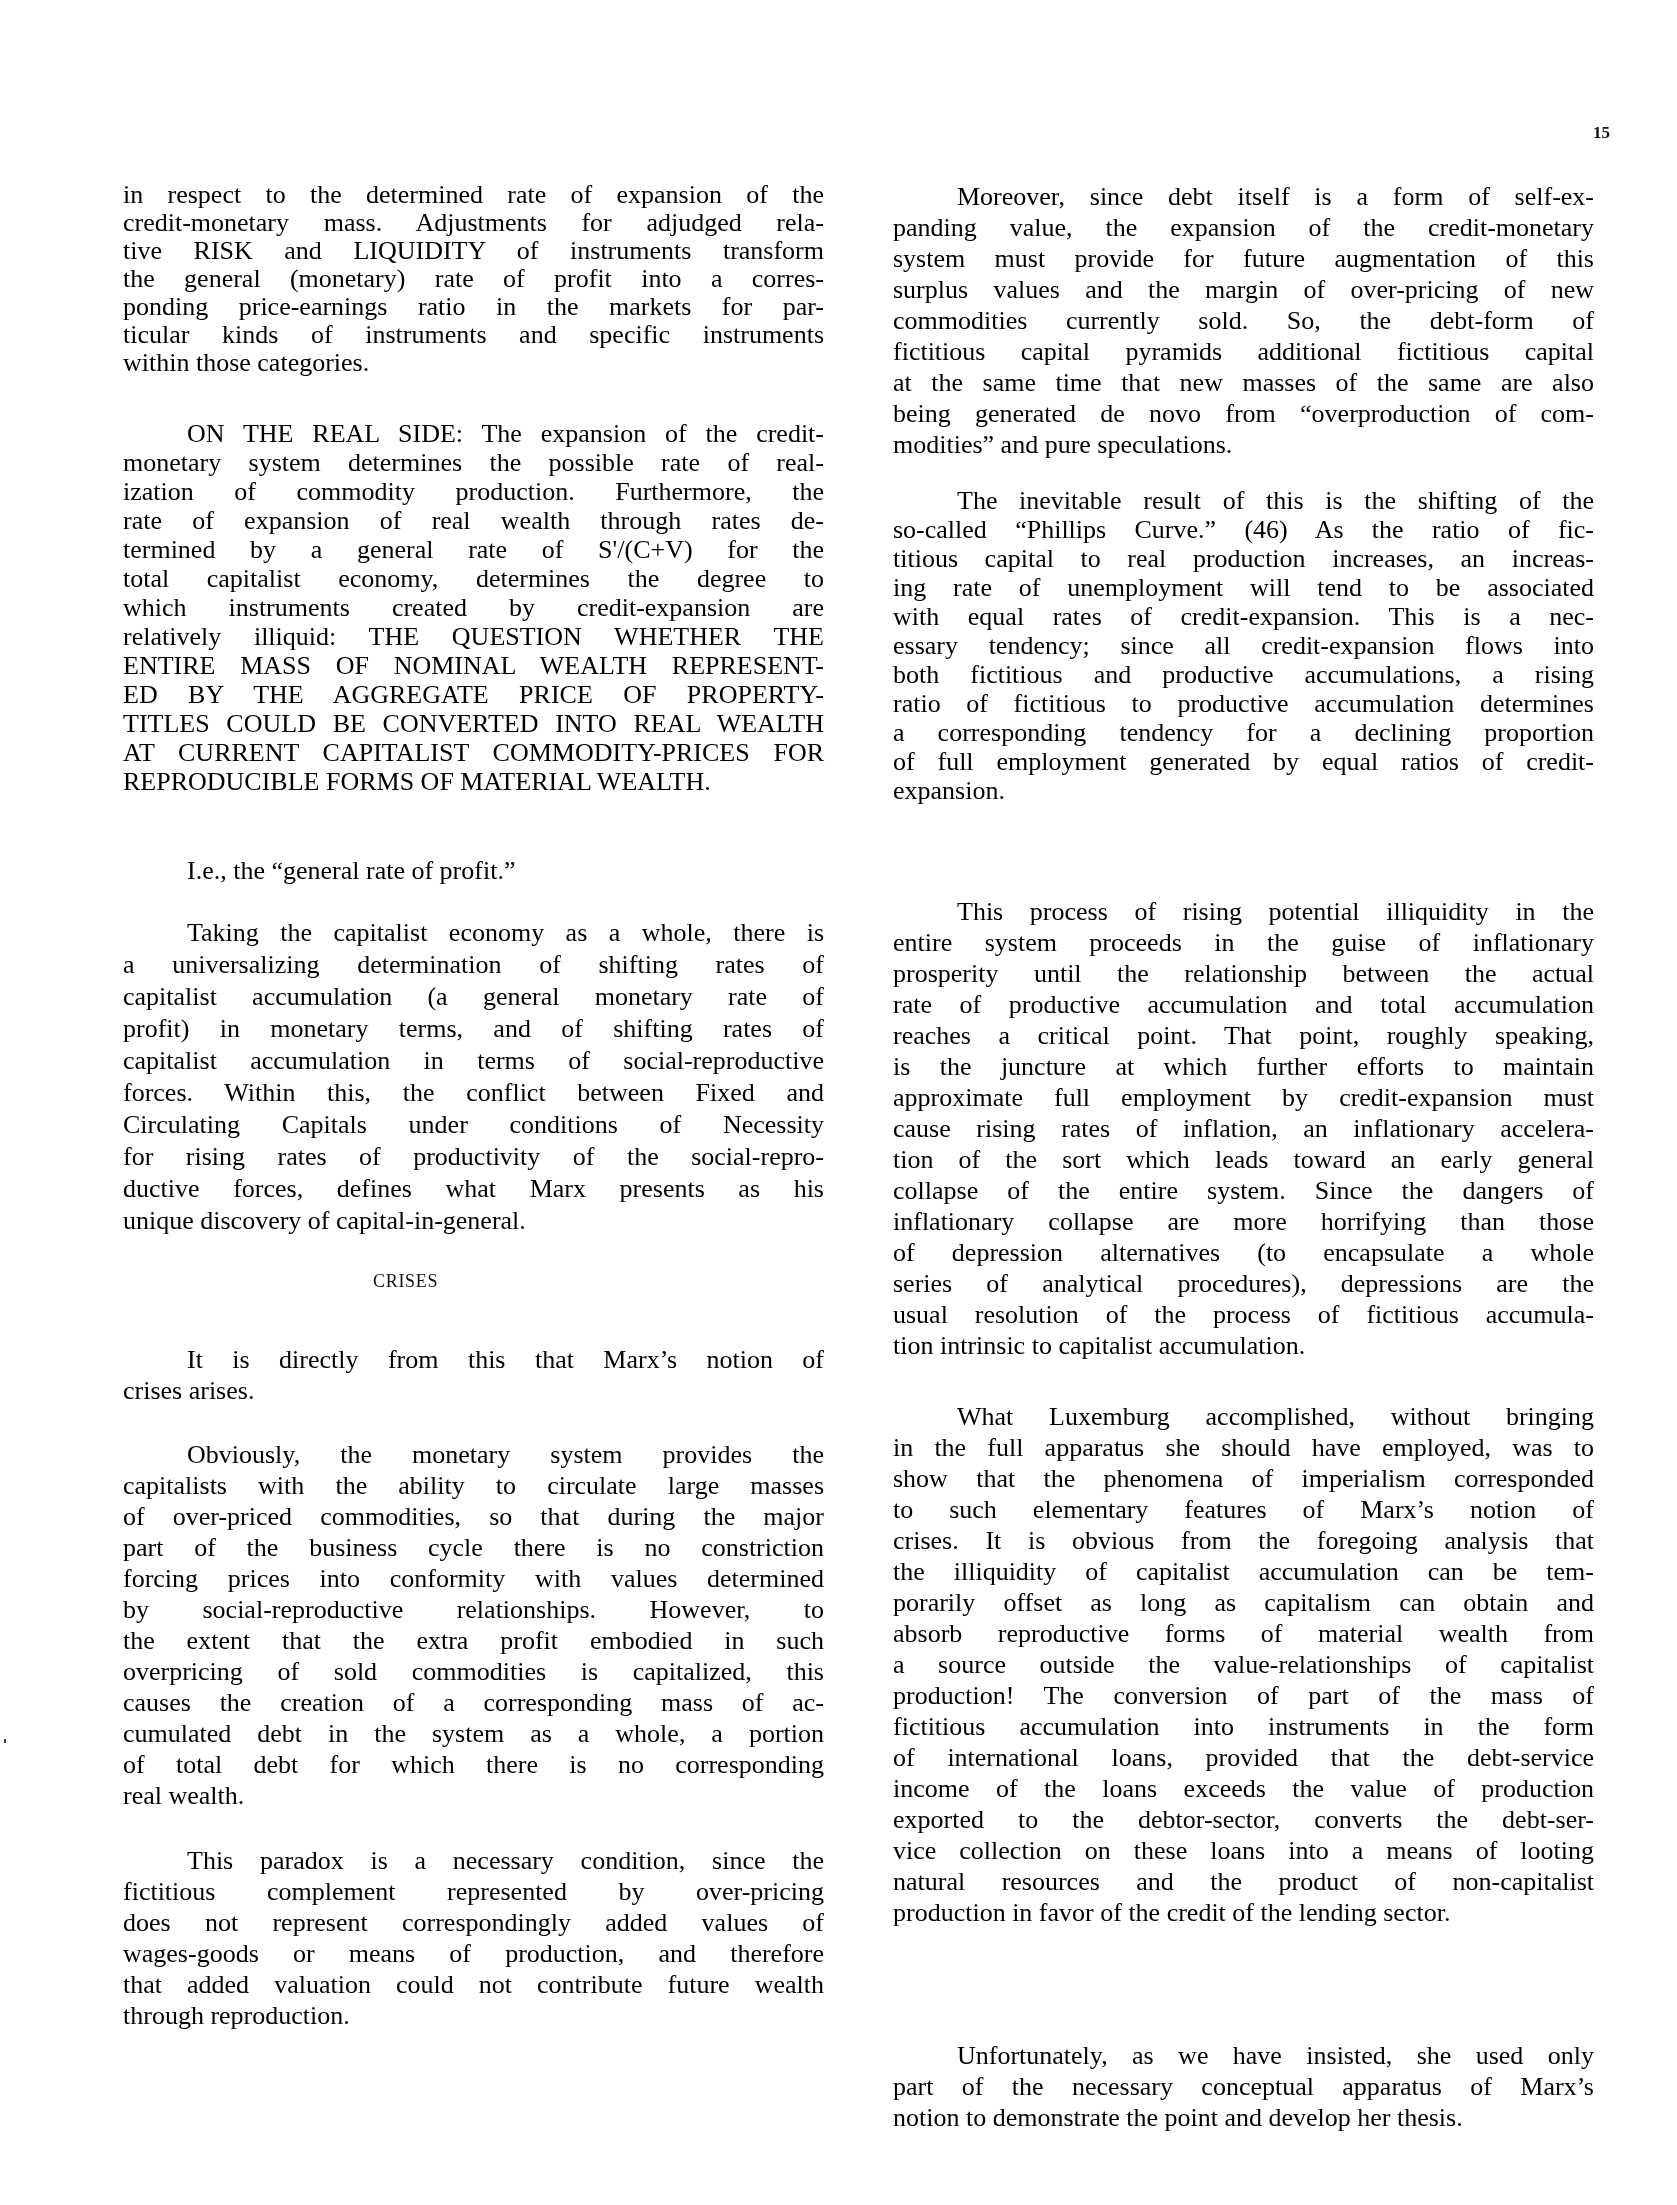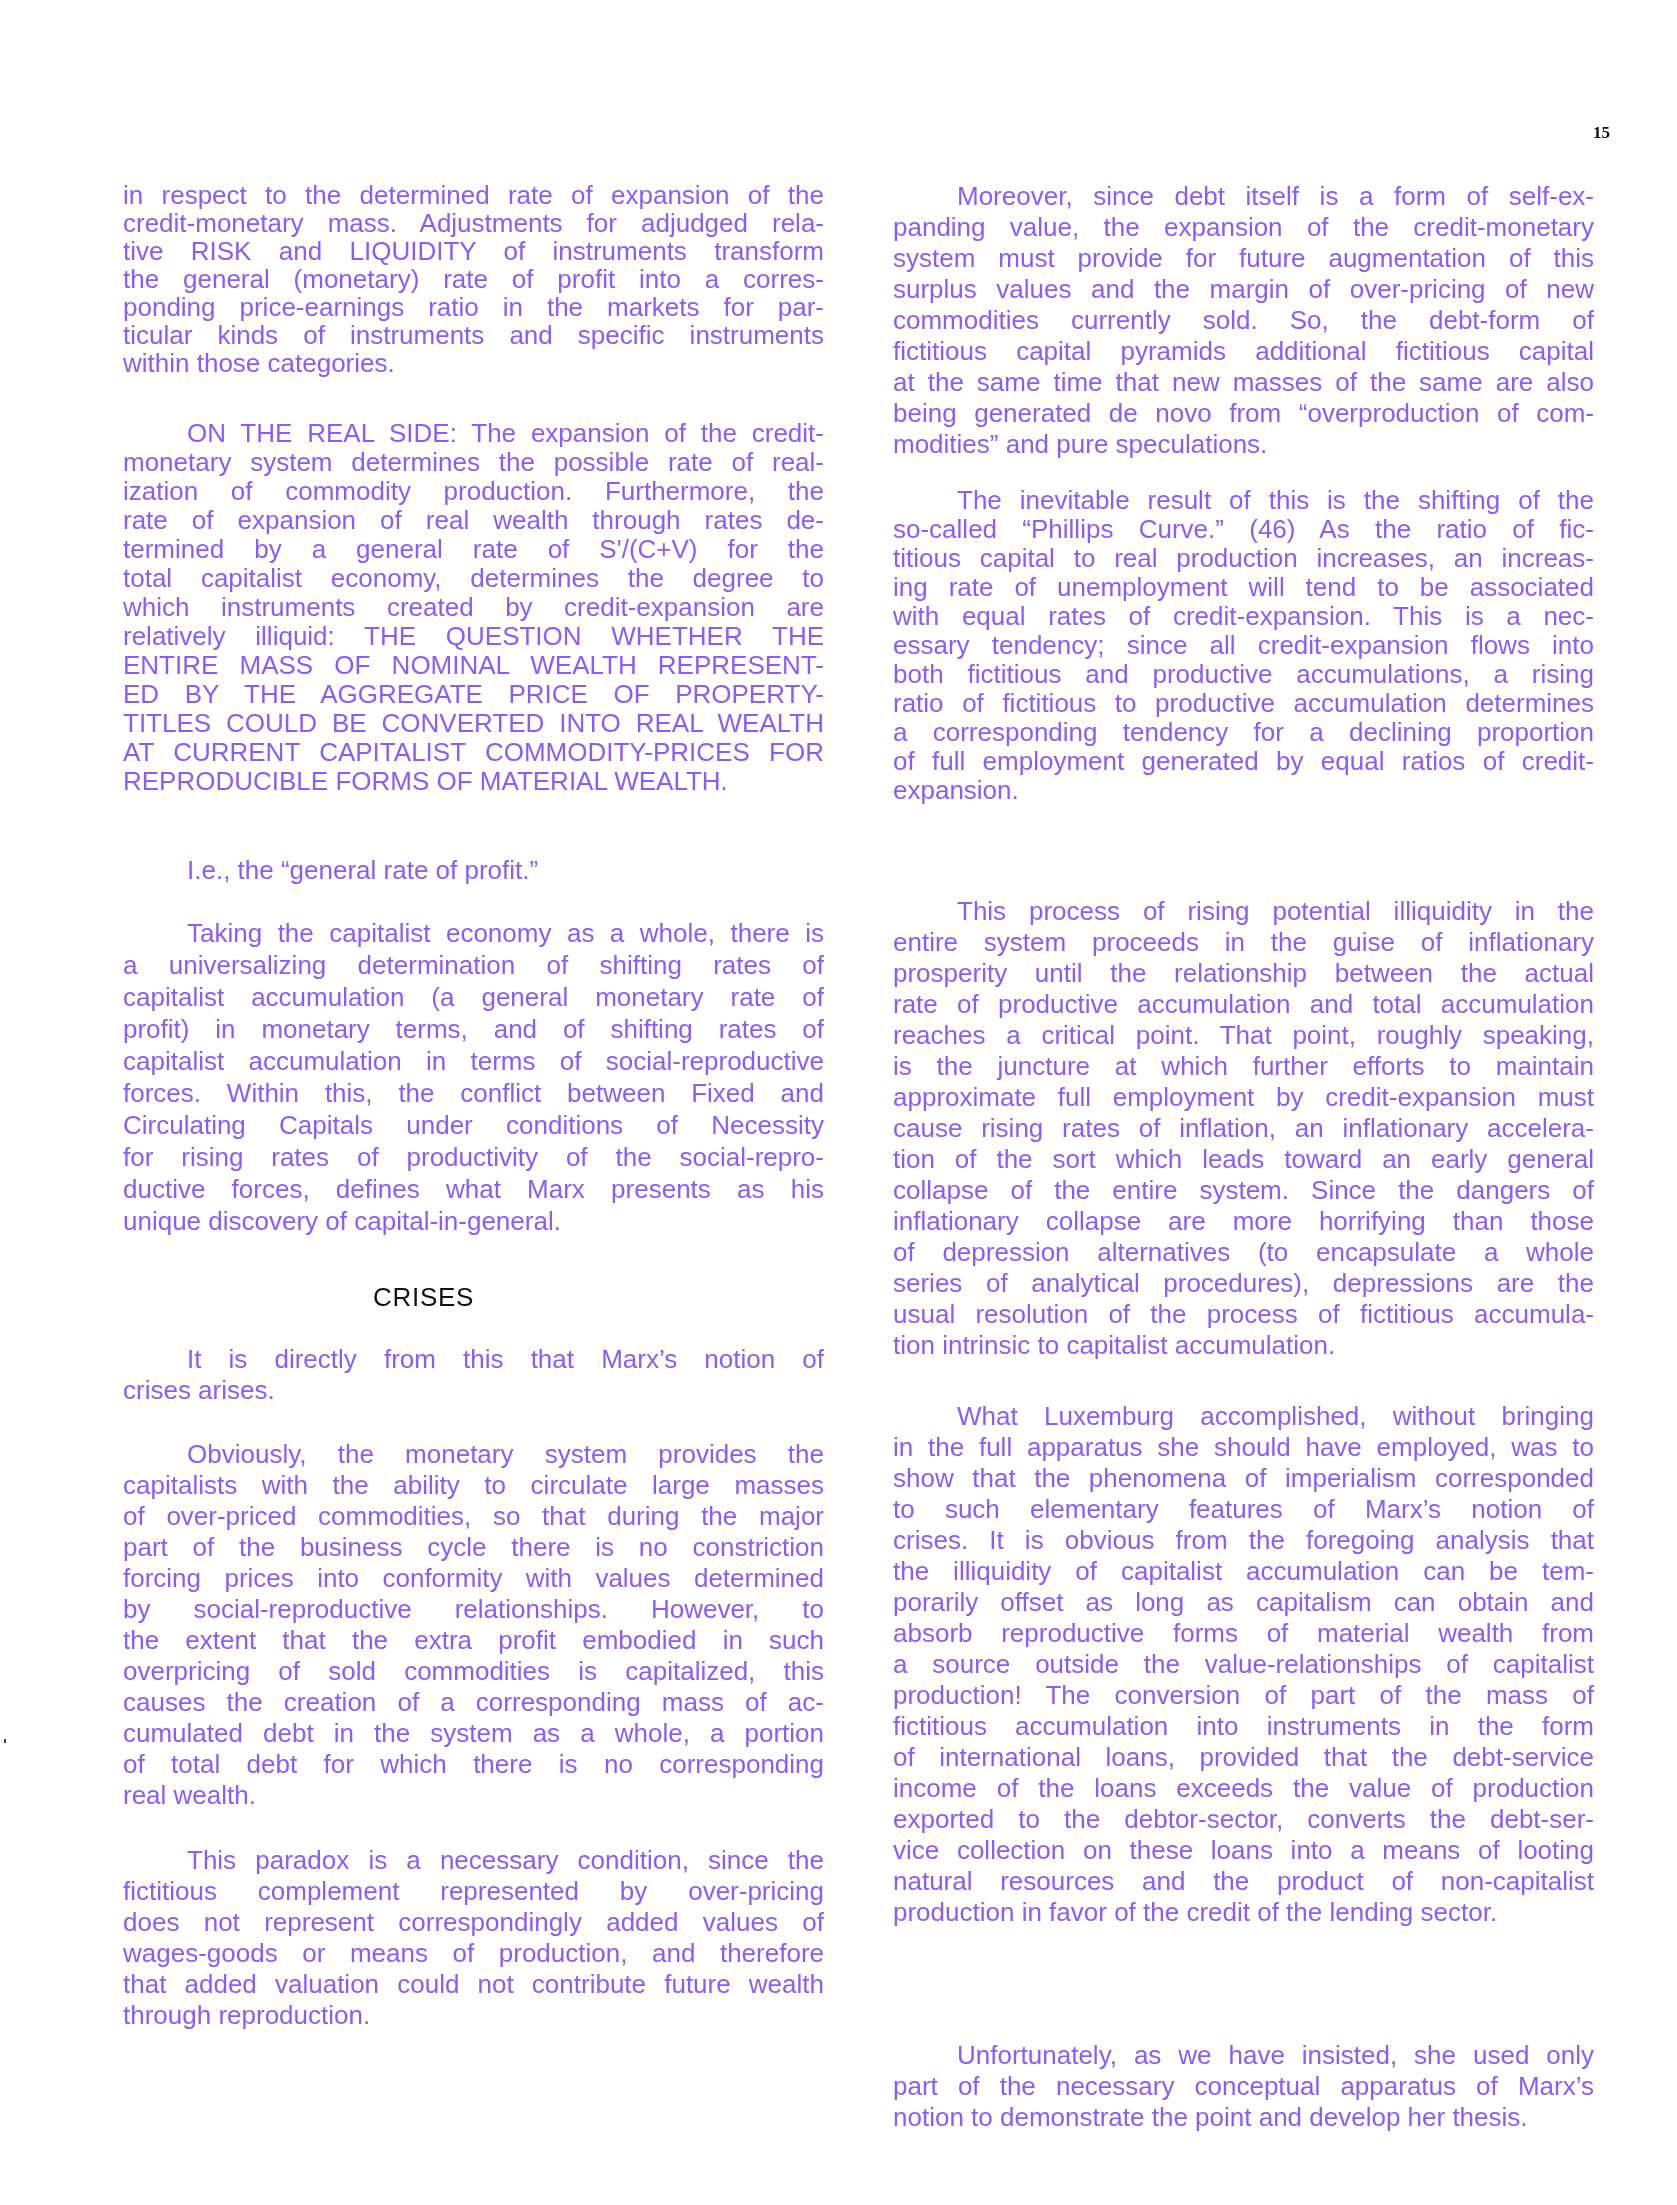--- a/index.html
+++ b/index.html
@@ -5,42 +5,42 @@
   html, body { margin: 0; padding: 0; background: #ffffff; }
   body { width: 1678px; height: 2205px; position: relative; overflow: hidden; }
   .page { position: absolute; left: 0; top: 0; width: 1678px; height: 2205px; background: #fff; color: #111; }
   .page-number {
     position: absolute; left: 1575px; top: 123px; width: 35px;
     font-family: "Liberation Serif", "DejaVu Serif", serif;
     font-size: 17px; font-weight: bold; text-align: right; color: #111;
   }
   .para {
     position: absolute;
-    font-family: Liberation Sans, sans-serif;
+    font-family: Liberation Serif, serif;
     font-size: 26px;
-    color: #8b5cf6;
+    color: #000000;
     margin: 0;
   }
   .para .line {
     display: block;
     white-space: nowrap;
     text-align: justify;
     text-align-last: justify;
     height: var(--lh);
     line-height: var(--lh);
     overflow: visible;
   }
   .para .line.last { text-align-last: left; }
   .para .line.indent { padding-left: 64px; }
   .col-left { left: 123px; width: 701px; }
   .col-right { left: 893px; width: 701px; }
   .heading {
     position: absolute;
-    font-family: Liberation Sans, sans-serif;
-    font-size: 26px; color: #111; letter-spacing: 0.7px; margin-top: 11px;
+    font-family: Liberation Serif, serif;
+    font-size: 18px; color: #111; letter-spacing: 0.7px;
   }
   .margin-mark { position: absolute; left: 4.2px; top: 1739px; width: 1.4px; height: 4.2px; background: #444; }
 </style>
 </head>
 <body>
 
 <div class="page">
 
   <div class="page-number">15</div>
 

